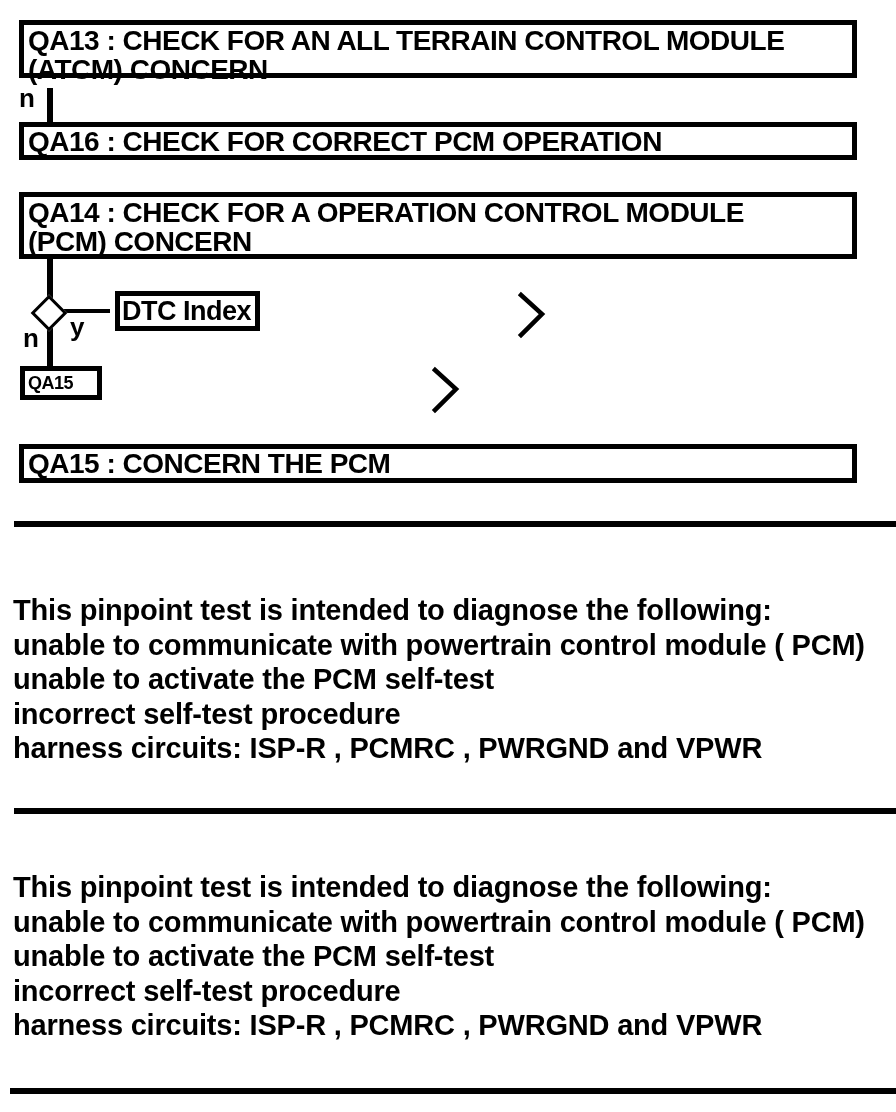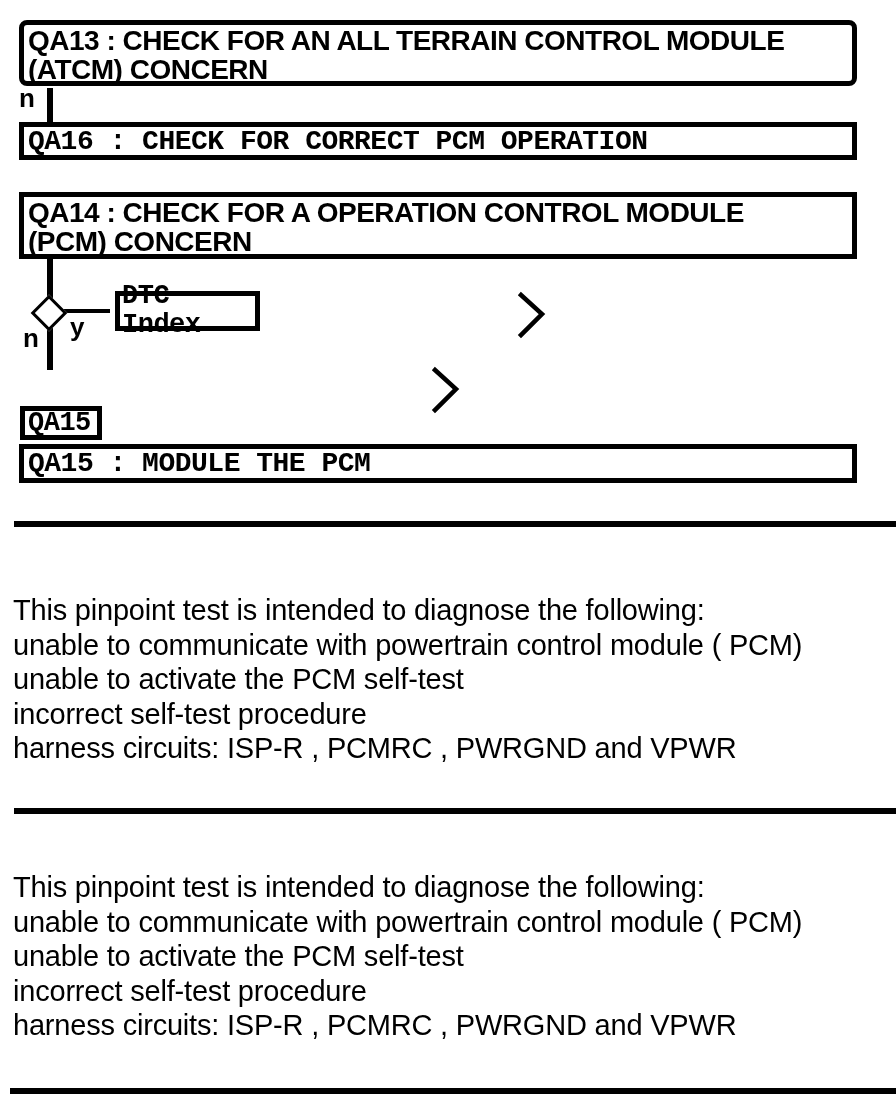--- a/index.html
+++ b/index.html
@@ -7,46 +7,46 @@
     position:relative; width:896px; height:1112px; background:#ffffff;
     font-family:"Liberation Sans", sans-serif; color:#000000; overflow:hidden;
   }
   
   .fbox {
     position:absolute; box-sizing:border-box;
     border:5px solid #000; background:#fff;
     font-weight:bold; font-size:28px; line-height:29px; letter-spacing:-0.5px;
     white-space:pre-line; padding:1px 4px 0 4px;
   }
-  .fbox.single { display:flex; align-items:center; padding-top:0;font-family:Liberation Mono, monospace; }
+  .fbox.single { display:flex; align-items:center; padding-top:0; }
   
   .vline { position:absolute; width:6px; background:#000; }
   .hline { position:absolute; height:4px; background:#000; }
   
   .diamond {
     position:absolute; box-sizing:border-box;
     width:26px; height:26px; border:3px solid #000; background:#fff;
     transform:rotate(45deg);
   }
   .branch-label {
     position:absolute; font-weight:bold; font-size:26px; line-height:26px;
   }
   .chev { position:absolute; }
   .divider { position:absolute; height:6px; background:#000; }
-  .para { position:absolute; font-size:29px; line-height:34.5px; letter-spacing:-0.2px; }
+  .para { position:absolute; font-size:29px; line-height:34.5px; letter-spacing:-0.2px;font-weight:bold; }
   .para .pline { white-space:pre; }
 </style>
 </head>
 <body>
 
 <div class="page">
 
   <div>
 
-    <div class="fbox" style="left:19px; top:20px; width:838px; height:66px;border-radius:8px;">QA13 : CHECK FOR AN ALL TERRAIN CONTROL MODULE
+    <div class="fbox" style="left:19px; top:20px; width:838px; height:58px;">QA13 : CHECK FOR AN ALL TERRAIN CONTROL MODULE
 (ATCM) CONCERN</div>
 
     <div class="vline" style="left:47px; top:88px; height:36px;"></div>
     <div class="branch-label" style="left:19px; top:85px;">n</div>
 
     <div class="fbox single" style="left:19px; top:122px; width:838px; height:38px;">QA16 : CHECK FOR CORRECT PCM OPERATION</div>
 
     <div class="fbox" style="left:19px; top:192px; width:838px; height:67px;">QA14 : CHECK FOR A OPERATION CONTROL MODULE
 (PCM) CONCERN</div>
 
@@ -56,30 +56,30 @@
 
     <div class="hline" style="left:60px; top:309px; width:50px;"></div>
 
     <div class="diamond" style="left:36px; top:300px;"></div>
 
     <div class="branch-label" style="left:70px; top:314px;">y</div>
     <div class="branch-label" style="left:23px; top:325px;">n</div>
 
     <div class="fbox single" style="left:107px; top:291px; width:145px; height:40px; padding-left:2px; font-size:27px;margin-left:8px;">DTC Index</div>
 
-    <div class="fbox single" style="left:20px; top:366px; width:82px; height:34px; padding-left:3px; font-size:27px;margin-top:40px;">QA15</div>
+    <div class="fbox single" style="left:20px; top:366px; width:82px; height:34px; padding-left:3px; font-size:18px;">QA15</div>
 
     <svg class="chev" style="left:514px; top:289px;" width="34" height="52" viewBox="0 0 34 52">
       <polyline points="7,6 28,25 7,46" fill="none" stroke="#000" stroke-width="4.5" stroke-linecap="square" stroke-linejoin="miter"></polyline>
     </svg>
     <svg class="chev" style="left:428px; top:364px;" width="34" height="52" viewBox="0 0 34 52">
       <polyline points="7,6 28,25 7,46" fill="none" stroke="#000" stroke-width="4.5" stroke-linecap="square" stroke-linejoin="miter"></polyline>
     </svg>
 
-    <div class="fbox single" style="left:19px; top:444px; width:838px; height:39px;">QA15 : MODULE THE PCM</div>
+    <div class="fbox single" style="left:19px; top:444px; width:838px; height:39px;">QA15 : CONCERN THE PCM</div>
   </div>
 
   <div class="divider" style="left:14px; top:521px; width:882px;"></div>
 
   <div class="para" style="left:13px; top:593px;">
     <div class="pline">This pinpoint test is intended to diagnose the following:</div>
     <div class="pline">unable to communicate with powertrain control module ( PCM)</div>
     <div class="pline">unable to activate the PCM self-test</div>
     <div class="pline">incorrect self-test procedure</div>
     <div class="pline">harness circuits: ISP-R , PCMRC , PWRGND and VPWR</div>

